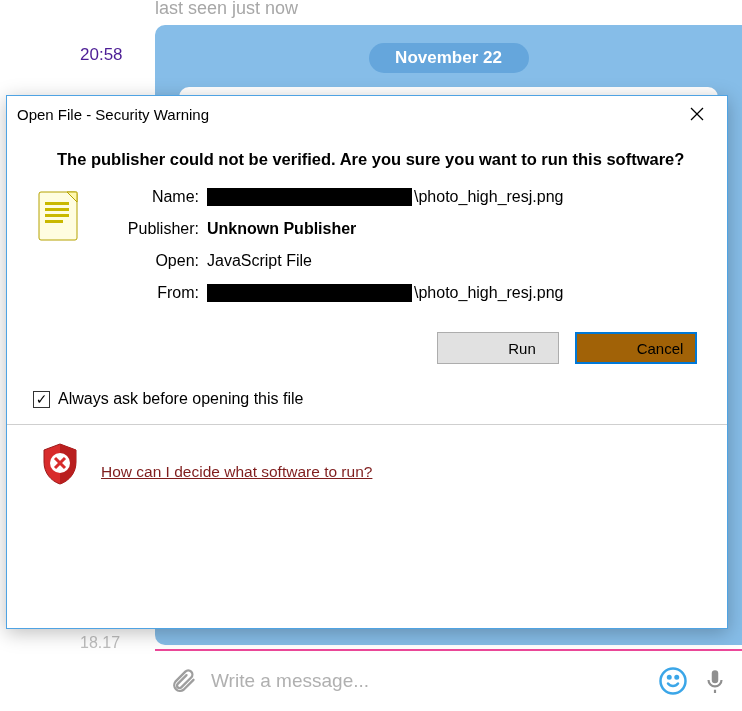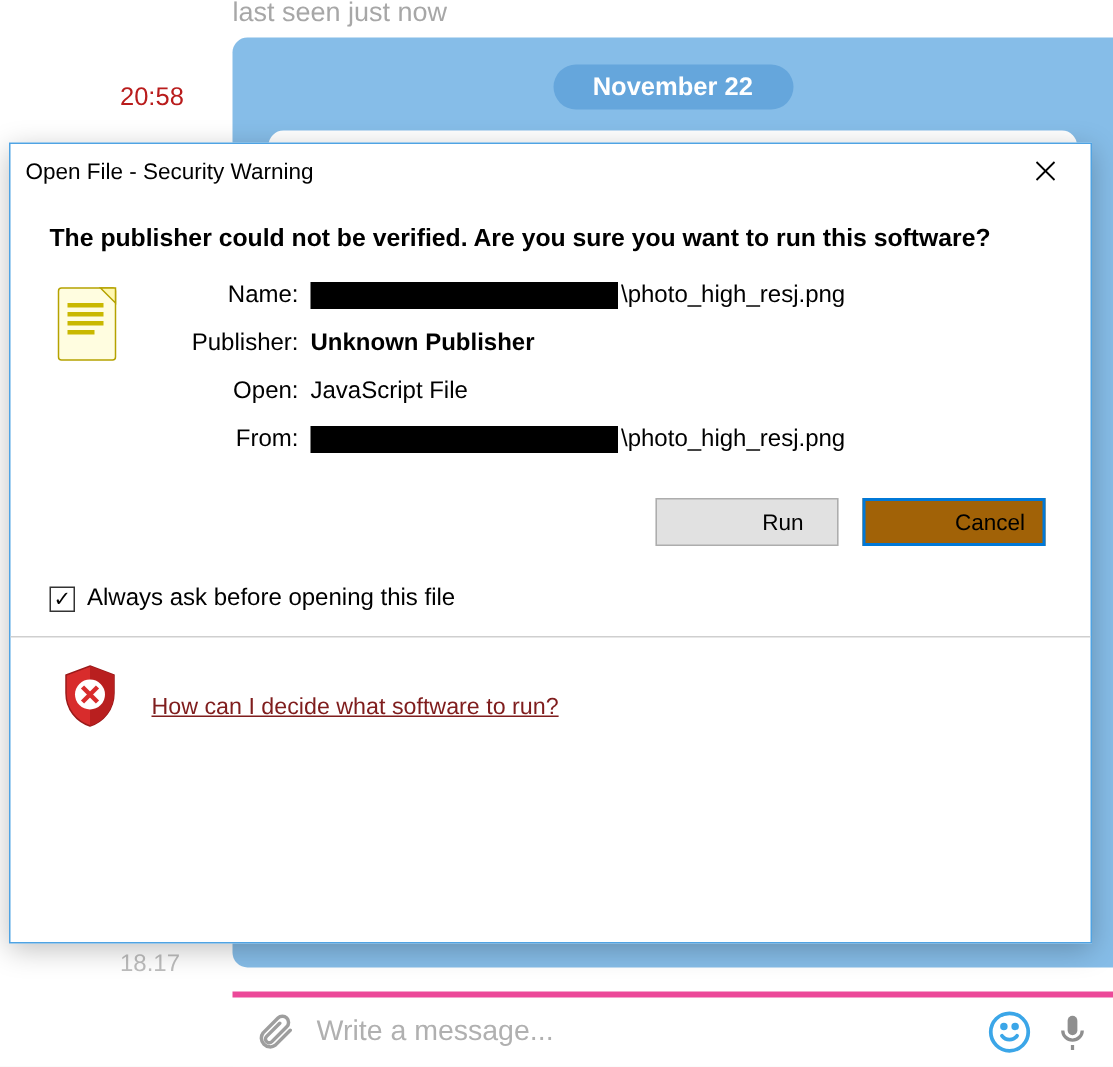--- a/index.html
+++ b/index.html
@@ -18,22 +18,22 @@
     background: #ffffff;
   }
   .chat-header-cut {
     position: absolute;
     top: -2px; left: 155px;
     color: #a7a7a7;
     font-size: 18px;
   }
   .chat-time {
     position: absolute;
-    top: 55px; left: 80px;
-    color: #b91c1c;
+    top: 45px; left: 80px;
+    color: #4c1d95;
     font-size: 17px;
   }
   .chat-blue {
     position: absolute;
     top: 25px; left: 155px; right: 0;
     height: 620px;
     background: #86bde8;
     border-radius: 10px 0 0 10px;
     padding-top: 18px;
   }
@@ -56,23 +56,23 @@
   }
   .bottom-time {
     position: absolute;
     top: 634px; left: 80px;
     color: #bdbdbd;
     font-size: 16px;
   }
   .message-bar {
     position: absolute;
     left: 155px; right: 0; bottom: 0;
-    height: 50px;
+    height: 62px;
     background: #ffffff;
-    border-top: 4px solid #ec4899;
+    border-top: 2px solid #ec4899;
     display: flex;
     align-items: center;
     padding: 0 14px;
     gap: 14px;
   }
   .attach-icon svg, .emoji-icon svg, .mic-icon svg { display:block; }
   .message-input {
     flex: 1;
     border: none;
     outline: none;
@@ -110,20 +110,21 @@
   }
   .close-btn svg { pointer-events:none; }
   .dlg-body {
     padding: 16px 26px 10px 26px;
   }
   .warn-heading {
     font-weight: 700;
     font-size: 16.5px;
     line-height: 1.35;
     margin-bottom: 18px;
+    margin-left: 24px;
   }
   .file-row {
     display: flex;
     align-items: flex-start;
     gap: 18px;
   }
   .file-icon {
     width: 52px; height: 58px;
     flex-shrink: 0;
   }

